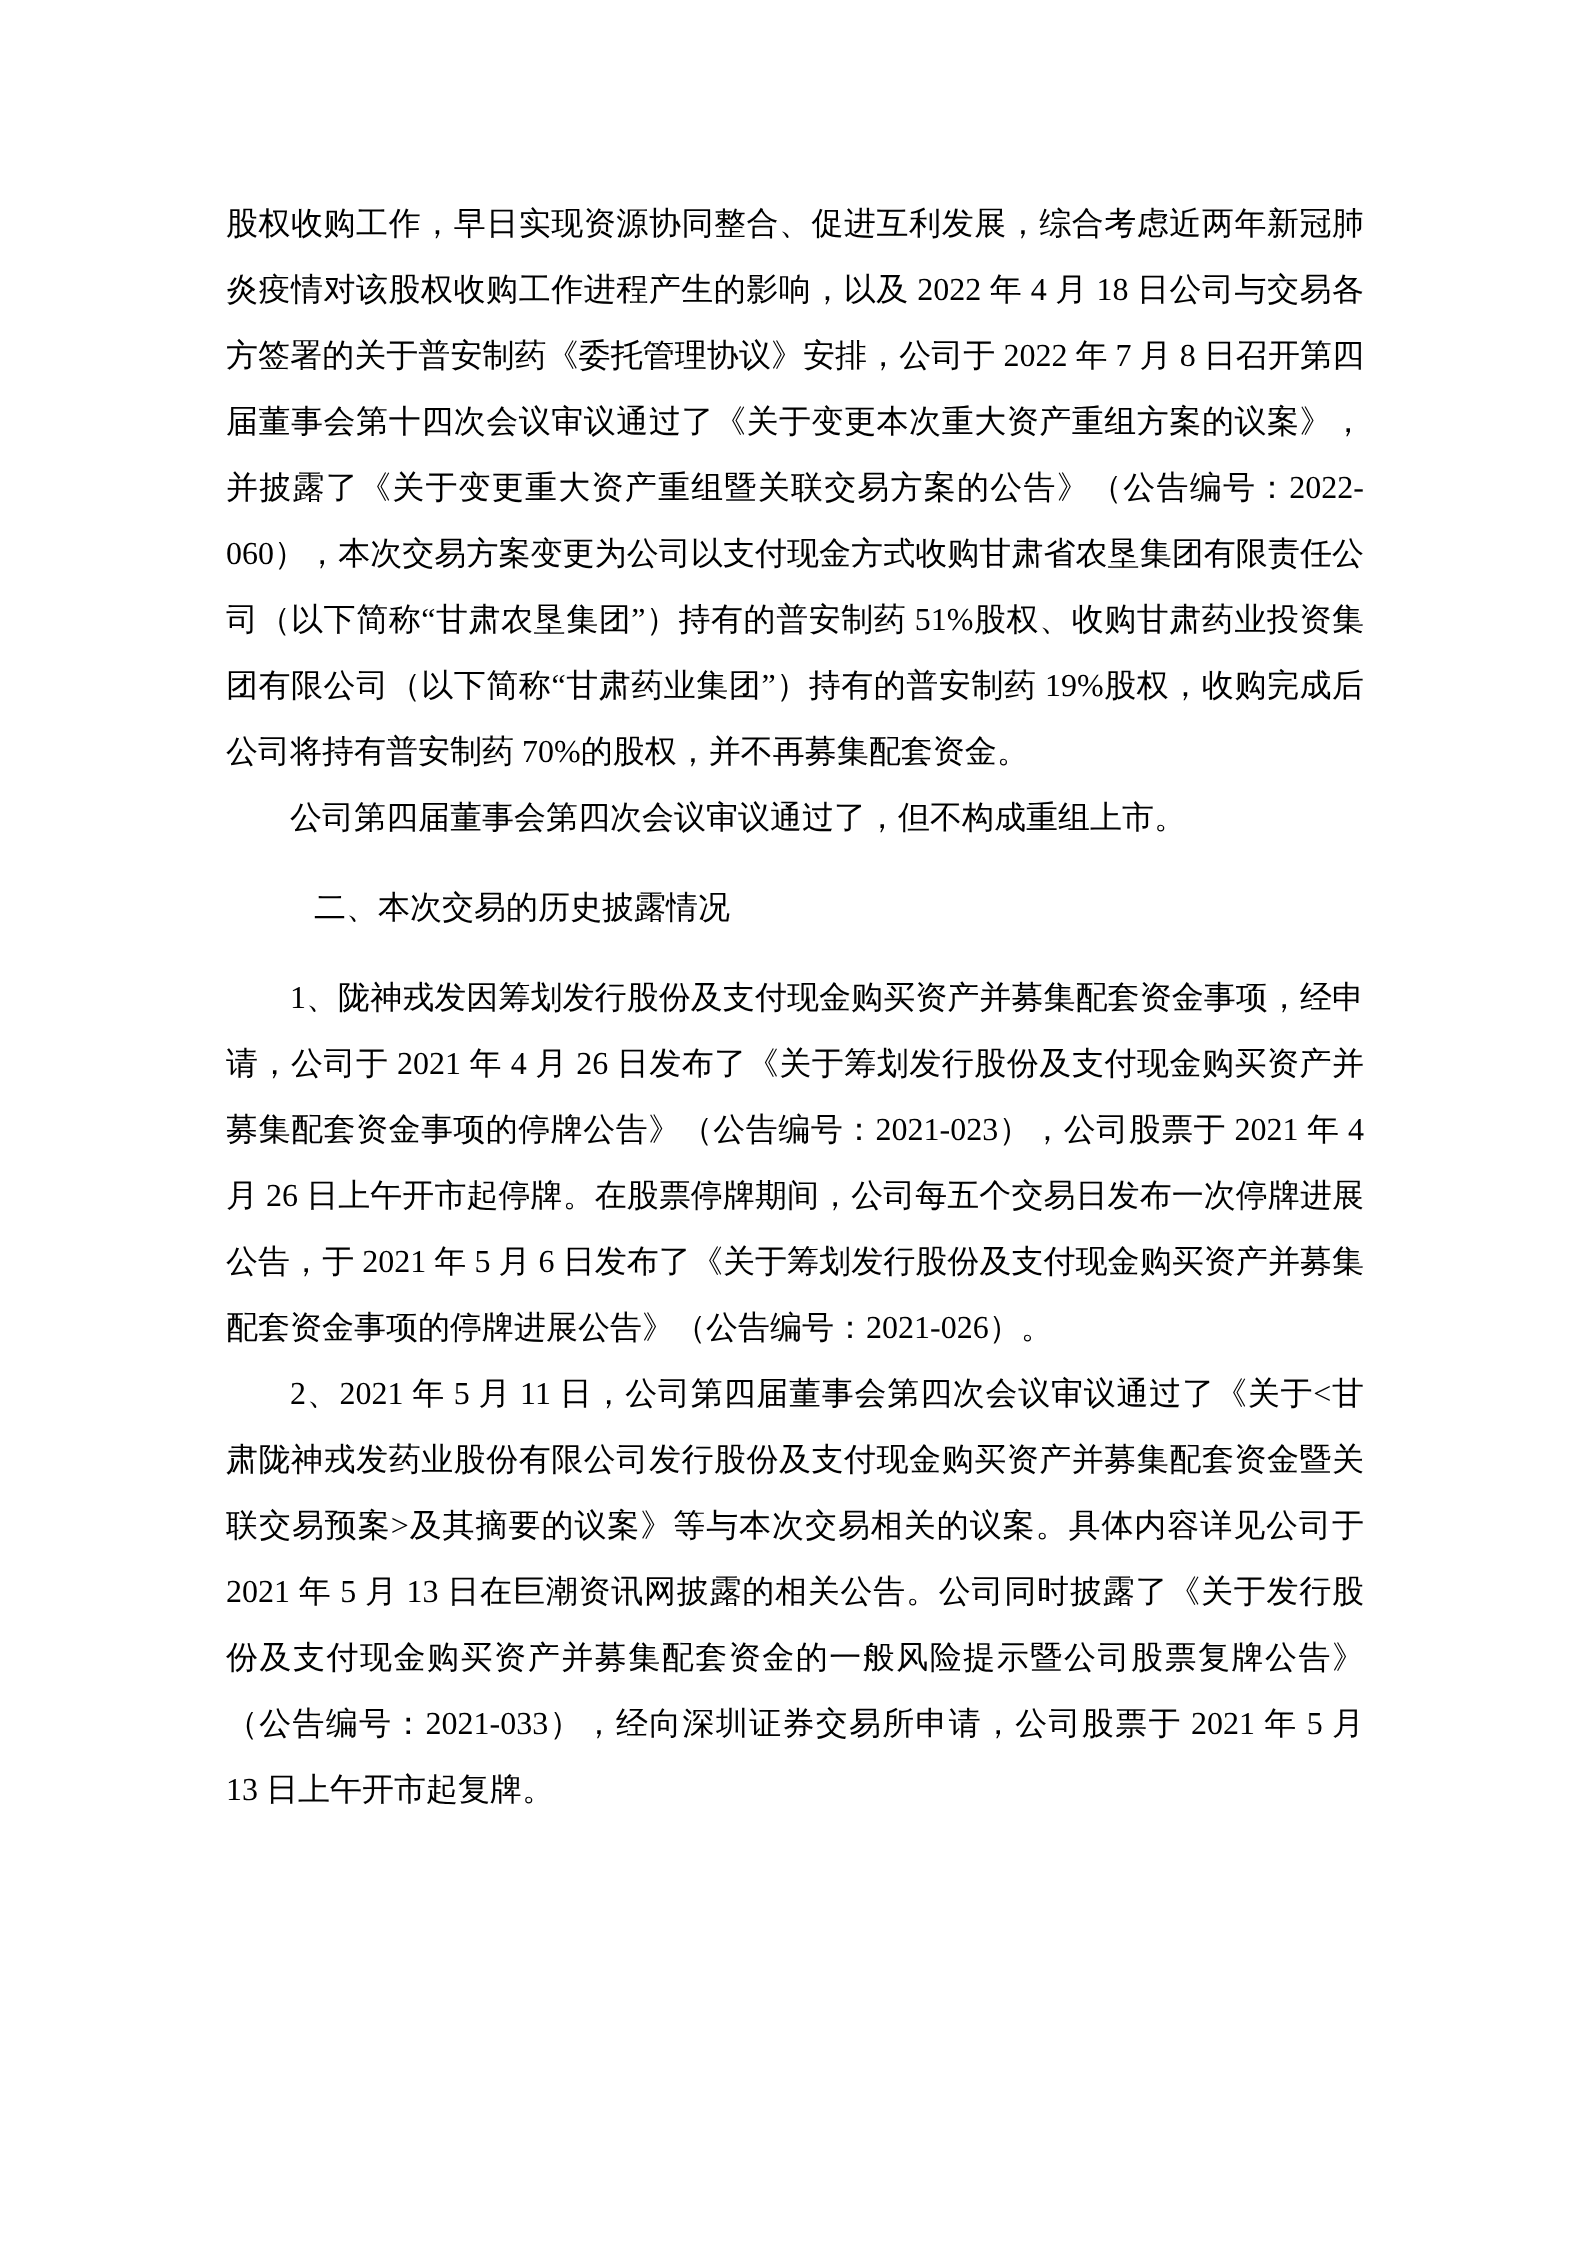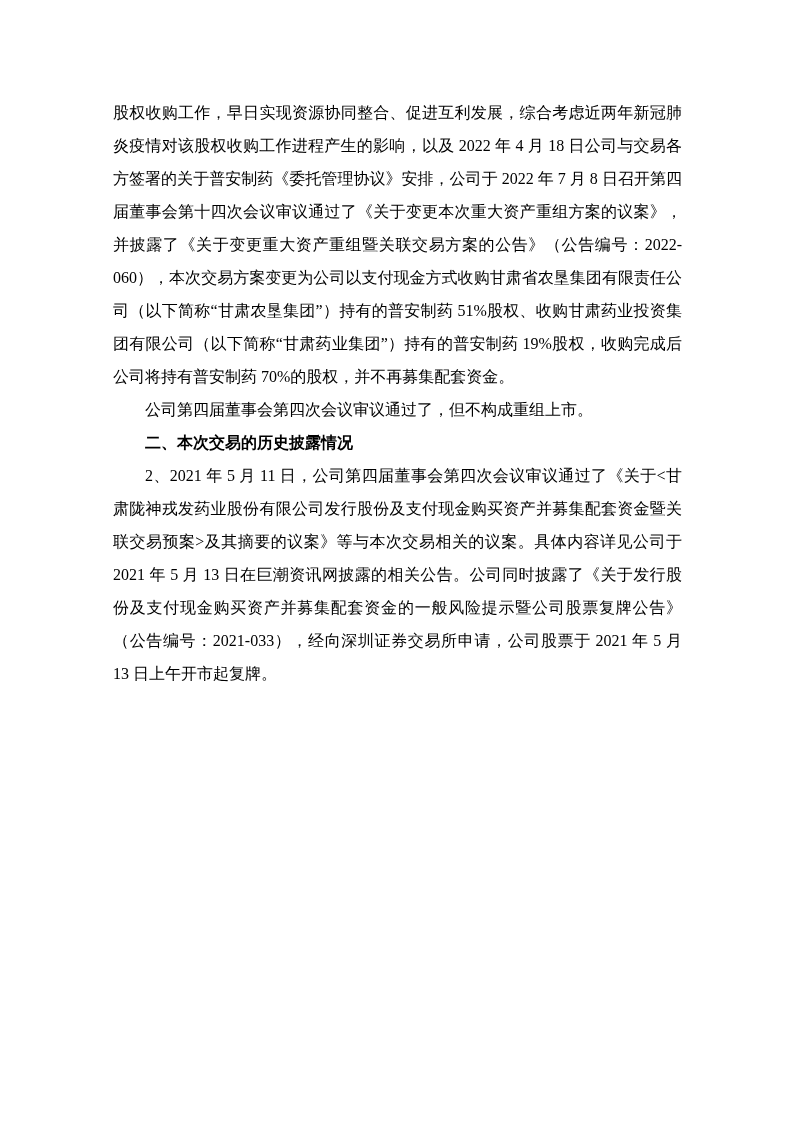--- a/index.html
+++ b/index.html
@@ -30,33 +30,34 @@
     line-height: 33px;
     text-align: justify;
     text-justify: inter-ideograph;
     font-family: "Liberation Serif", "DejaVu Serif", serif;
     font-weight: normal;
     color: #000000;
   }
   .indent { text-indent: 2em; }
   .no-indent { text-indent: 0; }
   .section-heading {
-    margin: 0;
+    margin: 12px;
     font-size: 16px;
     line-height: 33px;
     text-indent: 2em;
     text-align: justify;
     font-family: "Liberation Sans", "DejaVu Sans", sans-serif;
-    font-weight: bold;
+    font-weight: normal;
     color: #000000;
   }
 </style>
 </head>
 <body>
 
 <div class="page">
   <div class="content">
     <p class="body-para no-indent">股权收购工作，早日实现资源协同整合、促进互利发展，综合考虑近两年新冠肺炎疫情对该股权收购工作进程产生的影响，以及 2022 年 4 月 18 日公司与交易各方签署的关于普安制药《委托管理协议》安排，公司于 2022 年 7 月 8 日召开第四届董事会第十四次会议审议通过了《关于变更本次重大资产重组方案的议案》，并披露了《关于变更重大资产重组暨关联交易方案的公告》（公告编号：2022-060），本次交易方案变更为公司以支付现金方式收购甘肃省农垦集团有限责任公司（以下简称“甘肃农垦集团”）持有的普安制药 51%股权、收购甘肃药业投资集团有限公司（以下简称“甘肃药业集团”）持有的普安制药 19%股权，收购完成后公司将持有普安制药 70%的股权，并不再募集配套资金。</p>
     <p class="body-para indent">公司第四届董事会第四次会议审议通过了，但不构成重组上市。</p>
     <h2 class="section-heading">二、本次交易的历史披露情况</h2>
+    <p class="body-para indent">1、陇神戎发因筹划发行股份及支付现金购买资产并募集配套资金事项，经申请，公司于 2021 年 4 月 26 日发布了《关于筹划发行股份及支付现金购买资产并募集配套资金事项的停牌公告》（公告编号：2021-023），公司股票于 2021 年 4 月 26 日上午开市起停牌。在股票停牌期间，公司每五个交易日发布一次停牌进展公告，于 2021 年 5 月 6 日发布了《关于筹划发行股份及支付现金购买资产并募集配套资金事项的停牌进展公告》（公告编号：2021-026）。</p>
     <p class="body-para indent">2、2021 年 5 月 11 日，公司第四届董事会第四次会议审议通过了《关于&lt;甘肃陇神戎发药业股份有限公司发行股份及支付现金购买资产并募集配套资金暨关联交易预案&gt;及其摘要的议案》等与本次交易相关的议案。具体内容详见公司于 2021 年 5 月 13 日在巨潮资讯网披露的相关公告。公司同时披露了《关于发行股份及支付现金购买资产并募集配套资金的一般风险提示暨公司股票复牌公告》（公告编号：2021-033），经向深圳证券交易所申请，公司股票于 2021 年 5 月 13 日上午开市起复牌。</p>
   </div>
 </div>
 
 </body></html>

